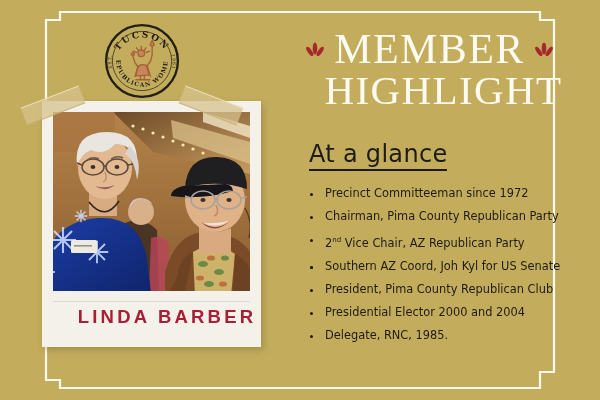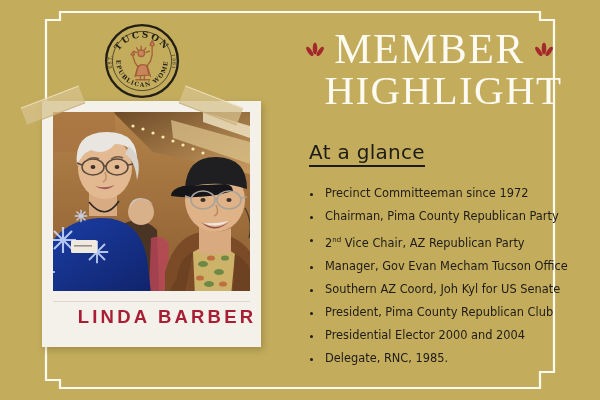--- a/index.html
+++ b/index.html
@@ -114,21 +114,21 @@
   #headline-line2 .headline-word { font-size: 41px; margin-left: 28px; }
 
   .ornament { flex: 0 0 auto; }
 
   #glance {
     position: absolute;
     left: 309px;
     top: 140px;
     color: #1d1b17;
     font-family: "DejaVu Sans", sans-serif;
-    font-size: 20px;
+    font-size: 24px;
     letter-spacing: .3px;
     border-bottom: 2px solid #1d1b17;
     padding-bottom: 1px;
   }
 
   #bullets {
     position: absolute;
     left: 297px;
     top: 173px;
     width: 300px;
@@ -363,20 +363,20 @@
       <span class="headline-word">HIGHLIGHT</span>
     </div>
   </div>
 
   <div id="glance">At a glance</div>
 
   <ul id="bullets">
     <li><span class="dot"></span><span>Precinct Committeeman since 1972</span></li>
     <li><span class="dot"></span><span>Chairman, Pima County Republican Party</span></li>
     <li><span class="dot"></span><span>2</span><sup>nd</sup><span> Vice Chair, AZ Republican Party</span></li>
-    <li><span class="dot"></span><span>Manager, Gov Evan Mecham Tucson Office</span></li>
+    <li><span class="dot"></span></li>
     <li><span class="dot"></span><span>Southern AZ Coord, Joh Kyl for US Senate</span></li>
     <li><span class="dot"></span><span> President, Pima County Republican Club</span></li>
     <li><span class="dot"></span><span>Presidential Elector 2000 and 2004</span></li>
     <li><span class="dot"></span><span>Delegate, RNC, 1985.</span></li>
   </ul>
 
 </div>
 
 </body></html>

